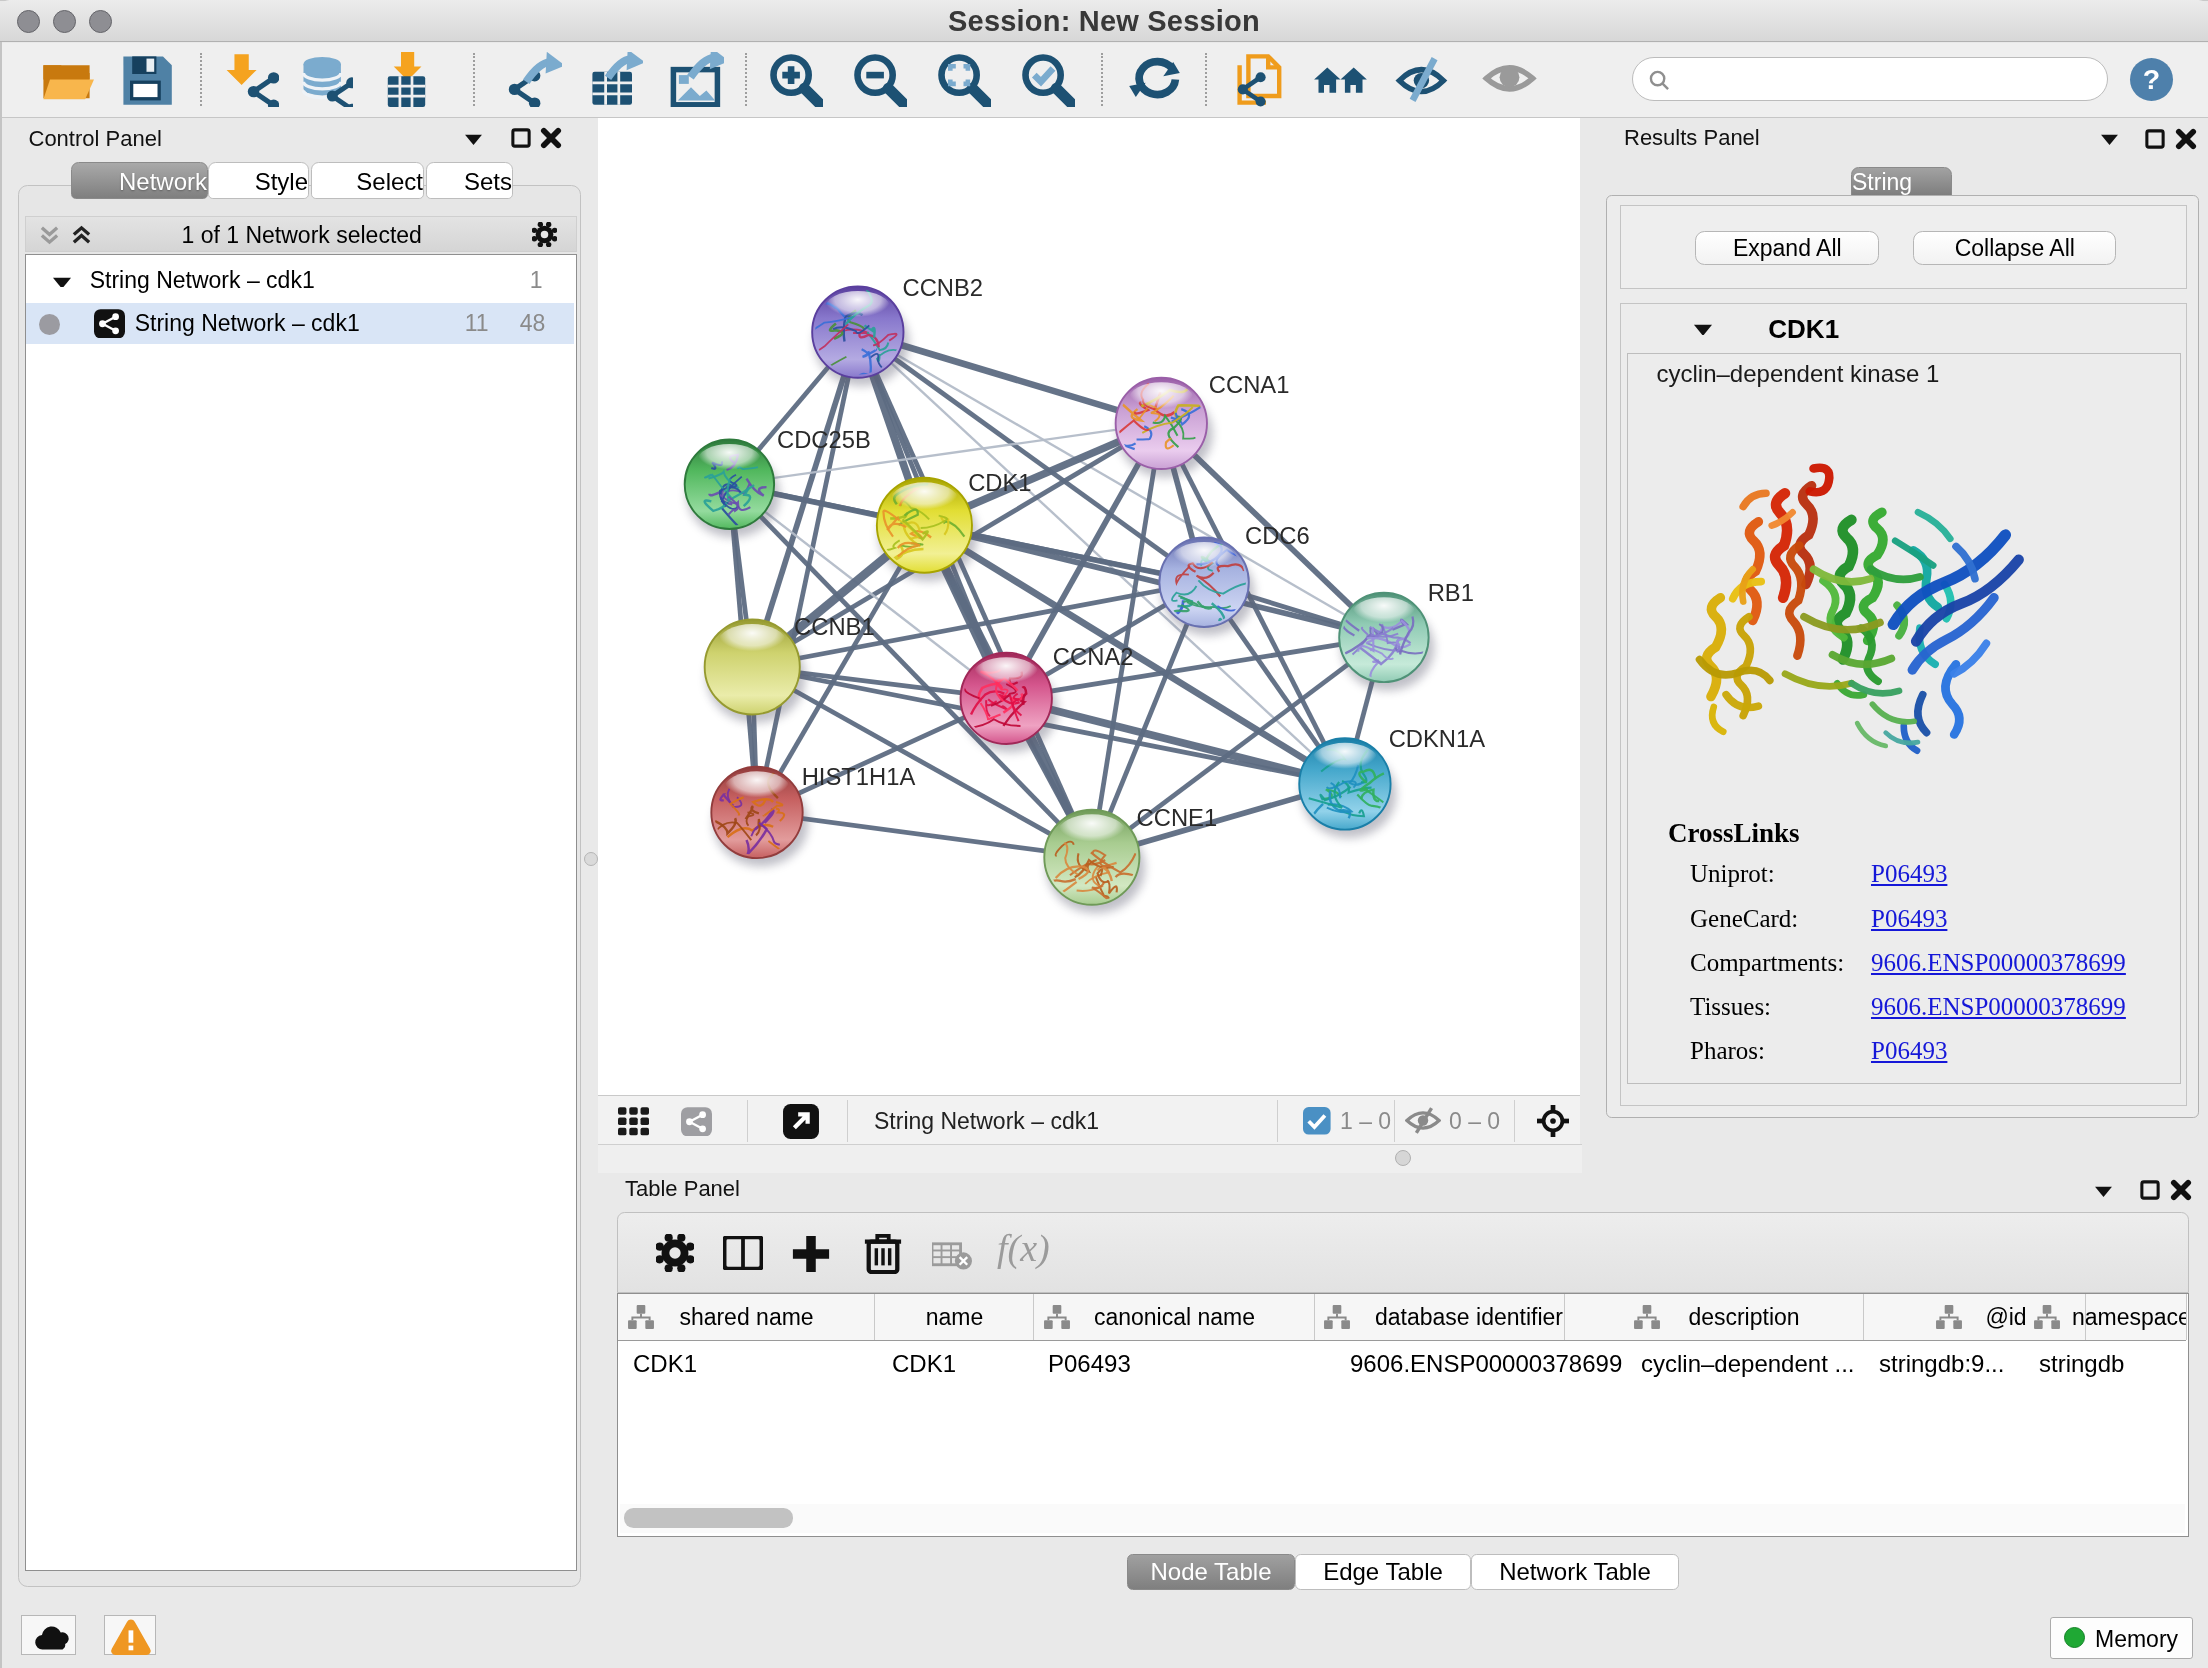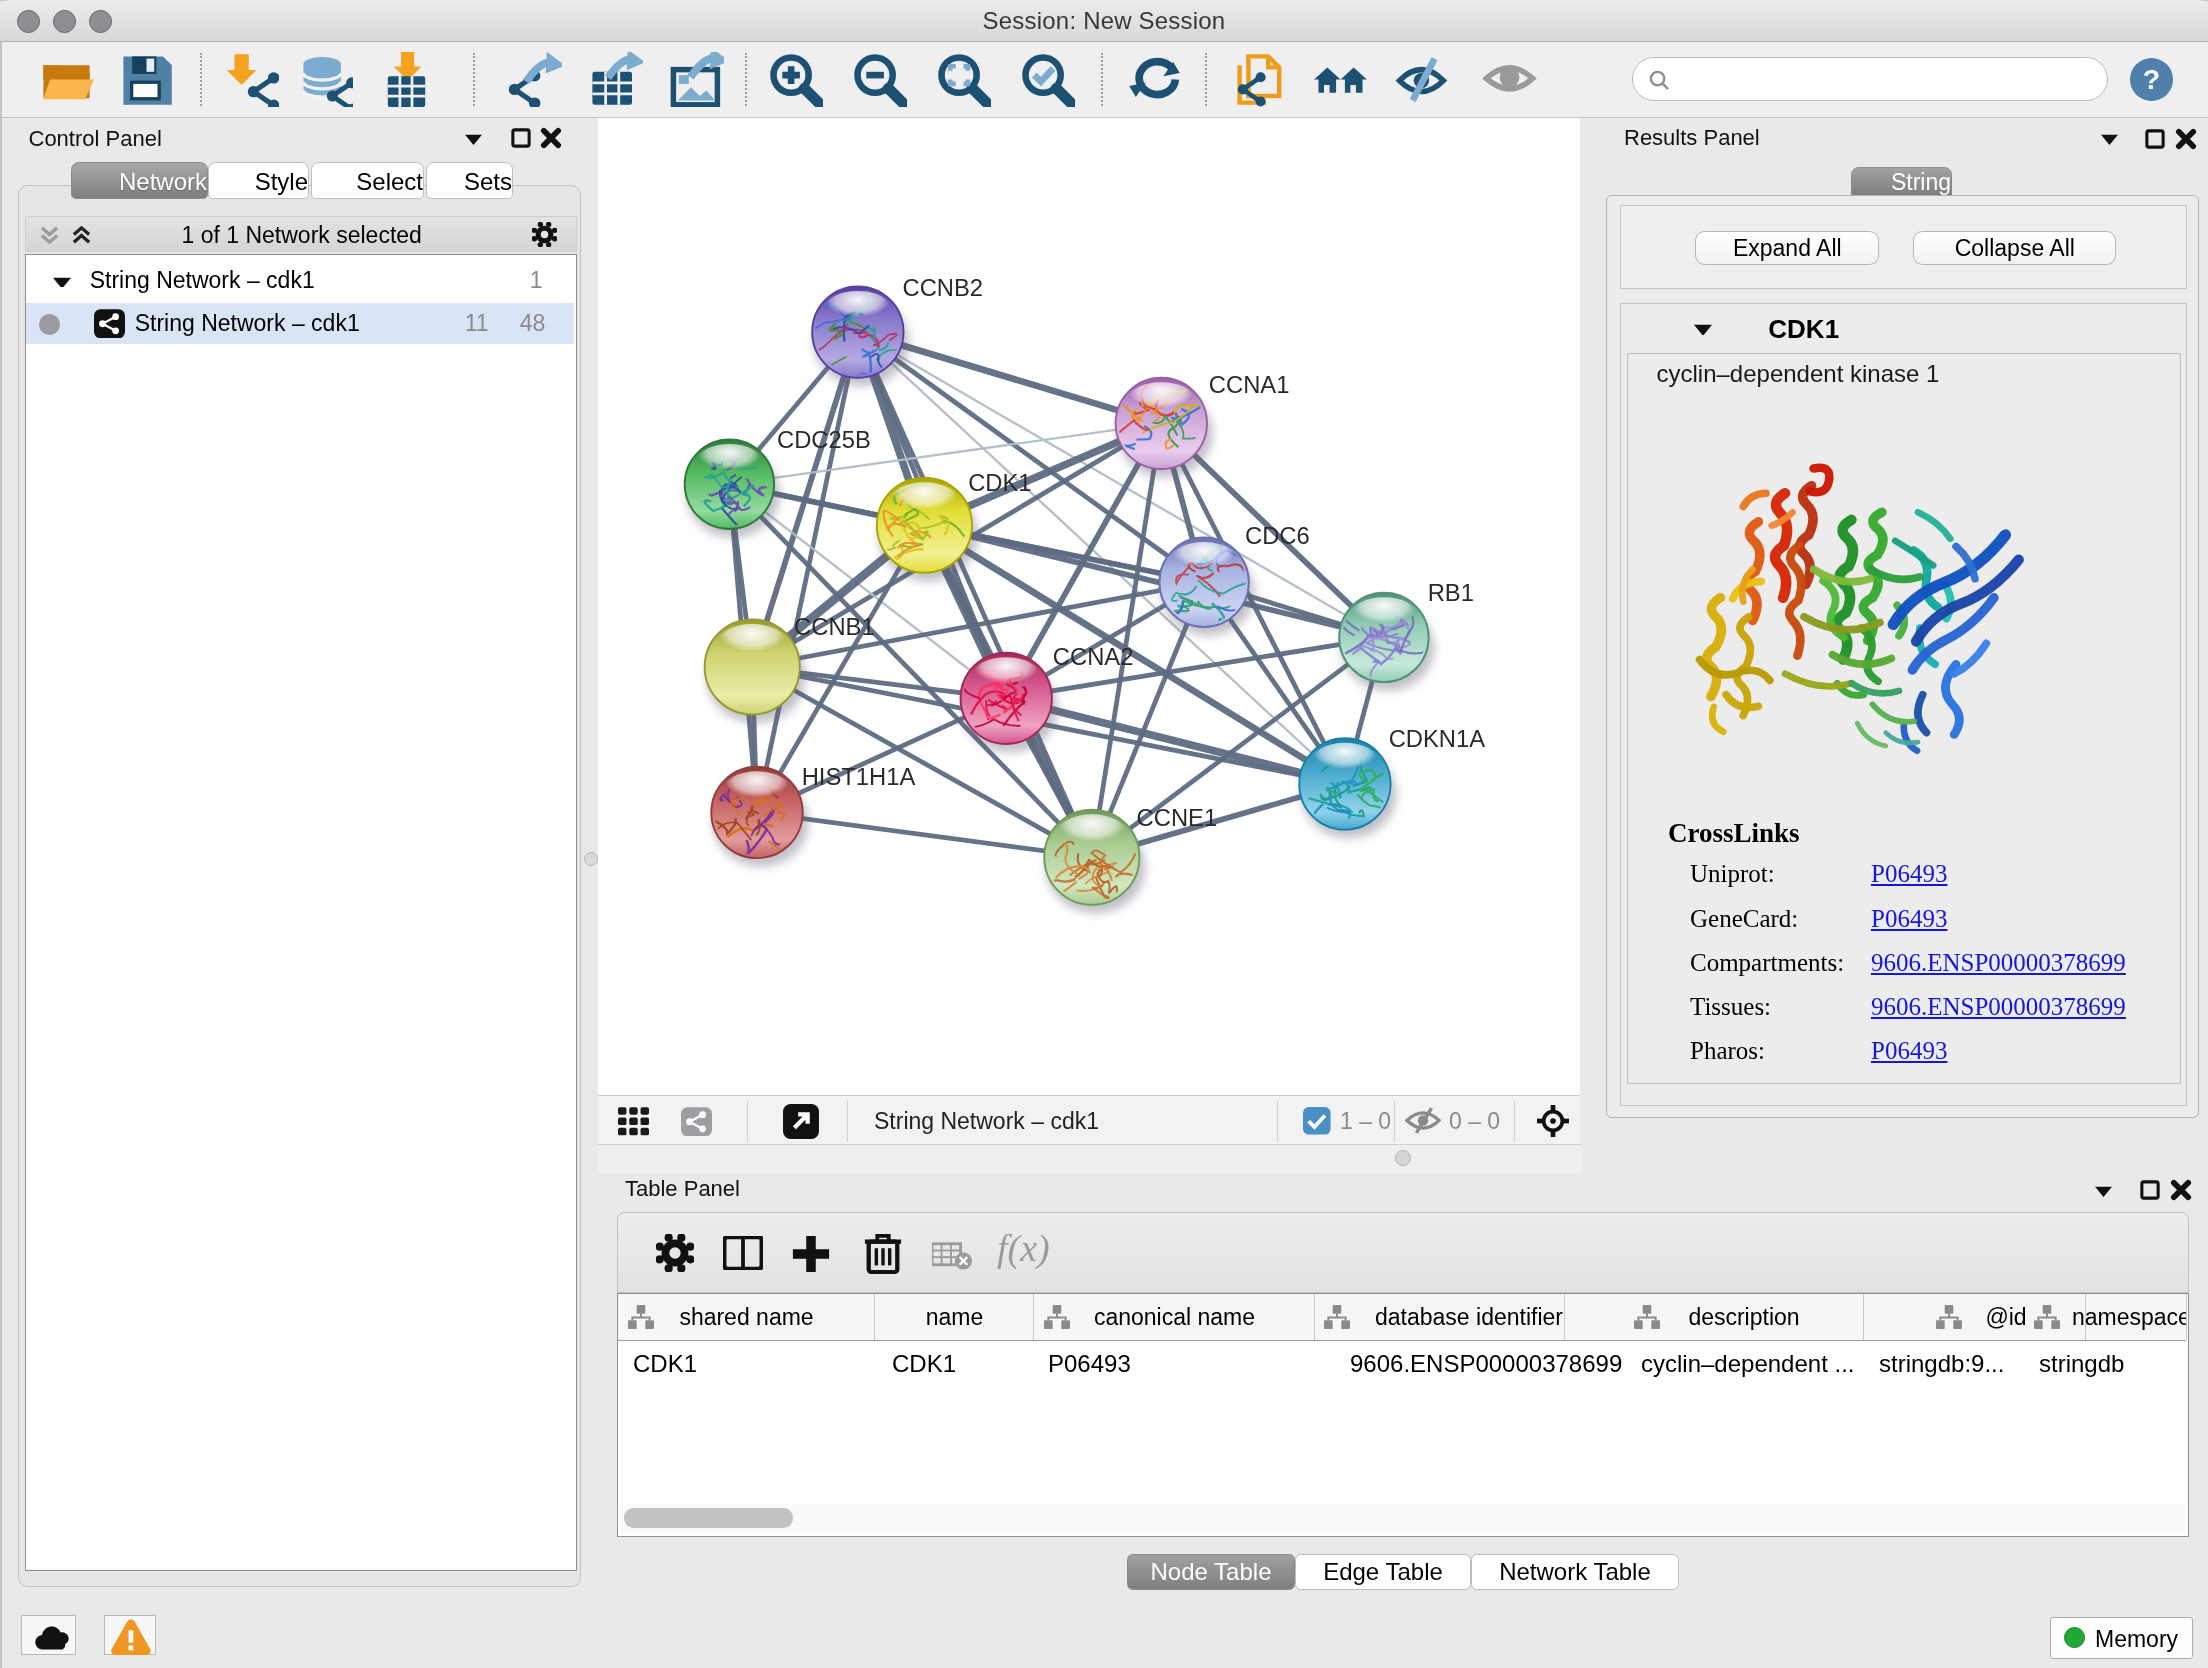--- a/index.html
+++ b/index.html
@@ -1,21 +1,21 @@
 <!DOCTYPE html>
 <html style="font-size:15px"><head><meta charset="utf-8"><style>
 *{margin:0;padding:0;box-sizing:border-box}
 html,body{width:2208px;height:1668px;overflow:hidden}
 body{font-family:"Liberation Sans",sans-serif;background:#e9e9e9;position:relative}
 .abs{position:absolute}
 .titlebar{left:0;top:0;width:2208px;height:42px;background:linear-gradient(#ececec,#d7d7d7);
  border-bottom:1px solid #b1b1b1;border-radius:9.5px 9.5px 0 0}
 .tl{top:9.5px;width:23px;height:23px;border-radius:50%;background:#8e8e93;border:1.4px solid #65656a}
 .title{left:0;top:0;width:2208px;height:46px;text-align:center;line-height:42px;
- font-size:24px;font-weight:400;color:#383838;letter-spacing:0.2px}
+ font-size:29px;font-weight:700;color:#383838;letter-spacing:0.2px}
 .toolbar{left:0;top:43px;width:2208px;height:75px;background:#efefef;border-bottom:1px solid #c6c6c6}
 .tsep{top:53px;height:53px;width:0;border-left:2.4px dotted #9e9e9e}
 .searchbox{left:1632px;top:57px;width:476px;height:44px;background:#fff;border:1.9px solid #bcbcbc;border-radius:22px}
 .help{left:2130px;top:58px;width:43px;height:43px;border-radius:50%;background:#4e80ab;color:#fff;
  font-size:28.5px;font-weight:700;text-align:center;line-height:43px}
 .panelhdr{font-size:22px;color:#111}
 .tab{position:absolute;height:37px;border:1px solid #bdbdbd;background:#fff;color:#000;
  font-size:24px;text-align:right;border-radius:7.6px 7.6px 4.8px 4.8px;z-index:6;line-height:37px}
 .tabsel{background:linear-gradient(#a9a9a9,#7f7f7f);color:#fff;border-color:#8a8a8a;text-shadow:0 1px 1.9px rgba(0,0,0,.3)}
 .cpanel{left:18px;top:185px;width:563px;height:1402px;background:#e6e6e6;border:1px solid #c2c2c2;border-radius:9.5px}
@@ -23,21 +23,21 @@
 .cplist{left:5.7px;top:68px;width:552px;height:1317px;background:#fff;border:1.9px solid #8f8f8f}
 .row1{left:0;top:7.6px;width:548px;height:40px;background:#fff}
 .row2{left:0;top:48px;width:548px;height:41px;background:#d9e5f6}
 .ltext{font-size:23px;color:#000}
 .gray{color:#8a8a8a}
 .netview{left:598px;top:118px;width:982px;height:977px;background:#fff}
 .netbar{left:598px;top:1095px;width:982px;height:49px;background:#f2f2f2;border-top:1px solid #c9c9c9}
 .nbsep{top:3.8px;height:42px;width:0;border-left:1px solid #cfcfcf}
 .rpanel{left:1582px;top:118px;width:627px;height:1055px;background:#e9e9e9}
 .stringtab{left:269px;top:49px;width:101px;height:28.5px;background:linear-gradient(#a2a2a2,#7e7e7e);
- border:1px solid #8a8a8a;border-radius:7.6px 7.6px 0 0;color:#fff;font-size:23px;text-align:right;line-height:28.5px}
+ border:1px solid #8a8a8a;border-radius:7.6px 7.6px 0 0;color:#fff;font-size:23px;text-align:left;line-height:28.5px}
 .rbox{left:24px;top:77px;width:593px;height:923px;background:#ececec;border:1px solid #b0b0b0;border-radius:5.7px}
 .rbox1{left:13.3px;top:9px;width:567px;height:84px;background:#eeeeee;border:1px solid #c4c4c4}
 .btn{position:absolute;background:linear-gradient(#ffffff,#f2f2f2);border:1px solid #b6b6b6;border-radius:9.5px;
  font-size:23px;color:#000;text-align:center}
 .rbox2{left:13.3px;top:107px;width:567px;height:803px;background:#ececec;border:1px solid #c4c4c4}
 .cdk1hdr{left:1px;top:1px;width:564px;height:48px;background:#ececec;font-size:26px;font-weight:700;color:#000}
 .rcontent{left:5.7px;top:49px;width:554px;height:731px;background:#ececec;border:1px solid #bdbdbd}
 .serif{font-family:"Liberation Serif",serif}
 .link{color:#1517d8;text-decoration:underline}
 .tablepanel{left:598px;top:1173px;width:1610px;height:430px}

